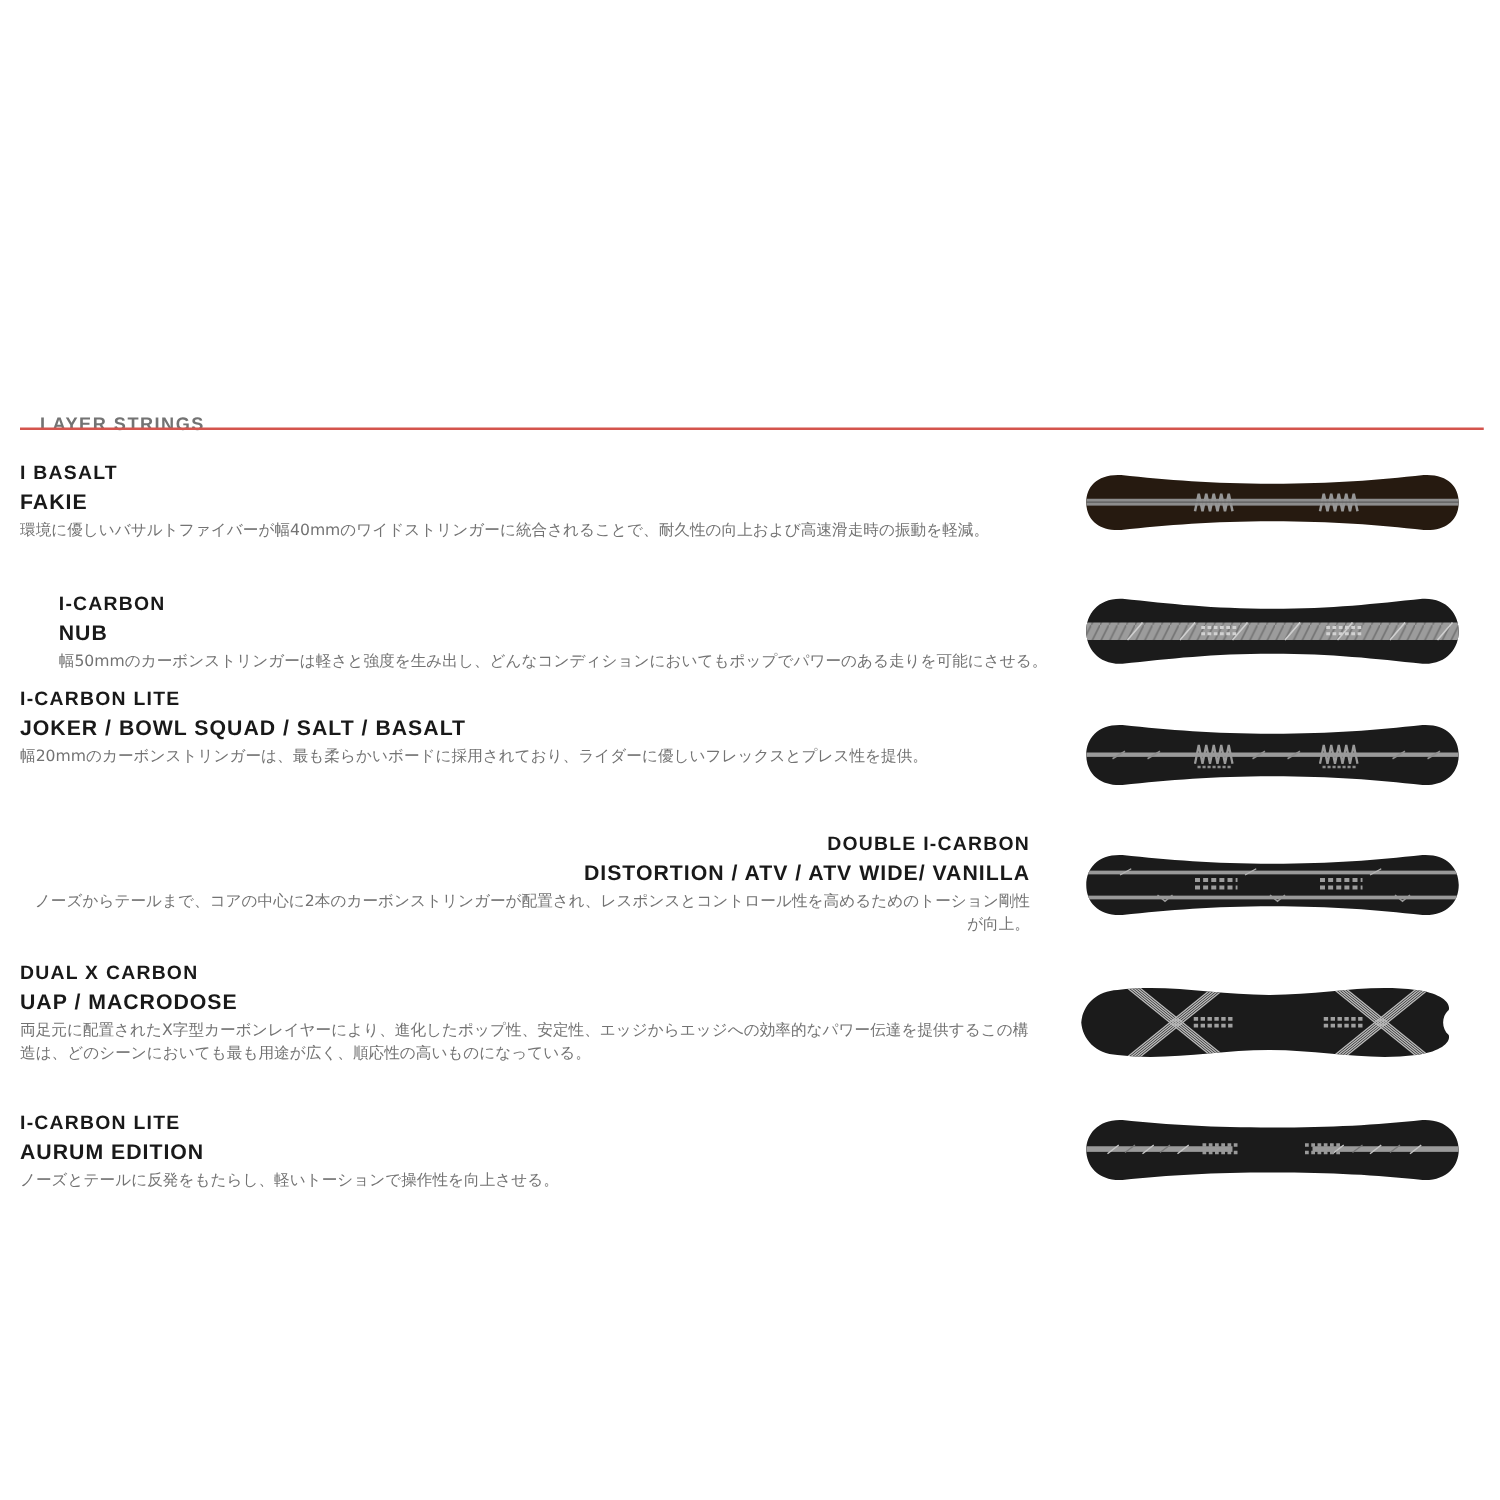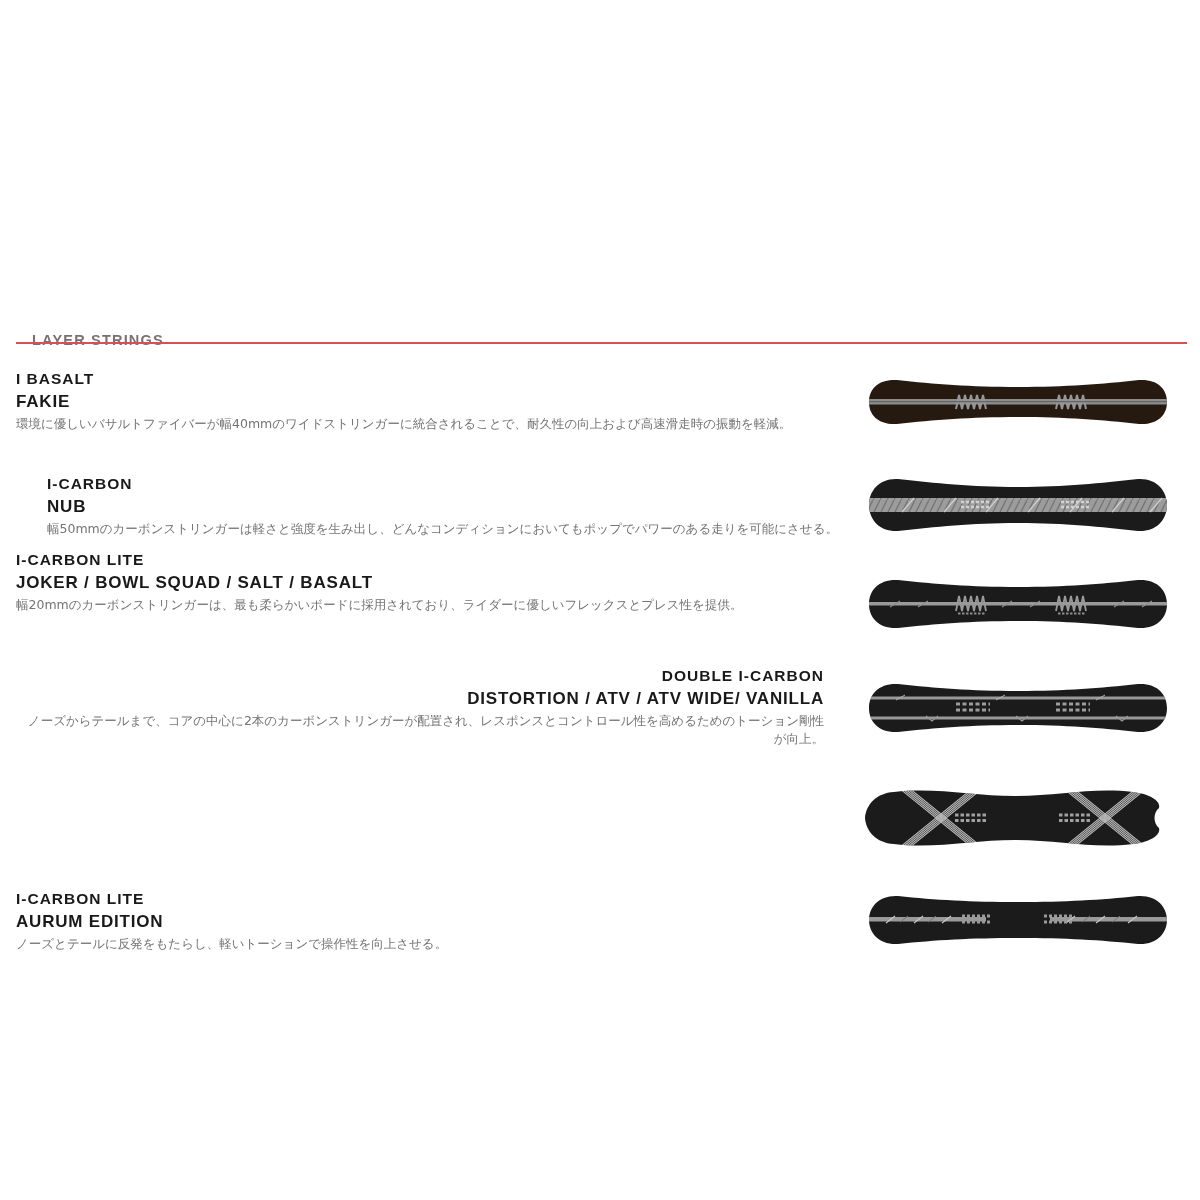--- a/index.html
+++ b/index.html
@@ -58,20 +58,25 @@
     <h3 class="sec-models">JOKER / BOWL SQUAD / SALT / BASALT</h3>
     <p class="sec-desc">幅20mmのカーボンストリンガーは、最も柔らかいボードに採用されており、ライダーに優しいフレックスとプレス性を提供。</p>
   </section>
 
   <section class="tech s4">
     <h2 class="sec-title">DOUBLE I-CARBON</h2>
     <h3 class="sec-models">DISTORTION / ATV / ATV WIDE/ VANILLA</h3>
     <p class="sec-desc">ノーズからテールまで、コアの中心に2本のカーボンストリンガーが配置され、レスポンスとコントロール性を高めるためのトーション剛性が向上。</p>
   </section>
 
+  <section class="tech s5">
+    <h2 class="sec-title">DUAL X CARBON</h2>
+    <h3 class="sec-models">UAP / MACRODOSE</h3>
+    <p class="sec-desc">両足元に配置されたX字型カーボンレイヤーにより、進化したポップ性、安定性、エッジからエッジへの効率的なパワー伝達を提供するこの構造は、どのシーンにおいても最も用途が広く、順応性の高いものになっている。</p>
+  </section>
 
   <section class="tech s6">
     <h2 class="sec-title">I-CARBON LITE</h2>
     <h3 class="sec-models">AURUM EDITION</h3>
     <p class="sec-desc">ノーズとテールに反発をもたらし、軽いトーションで操作性を向上させる。</p>
   </section>
 
   <div class="board b1">
     <svg width="304" height="56" viewBox="0 0 304 56" xmlns="http://www.w3.org/2000/svg">
       <defs>

